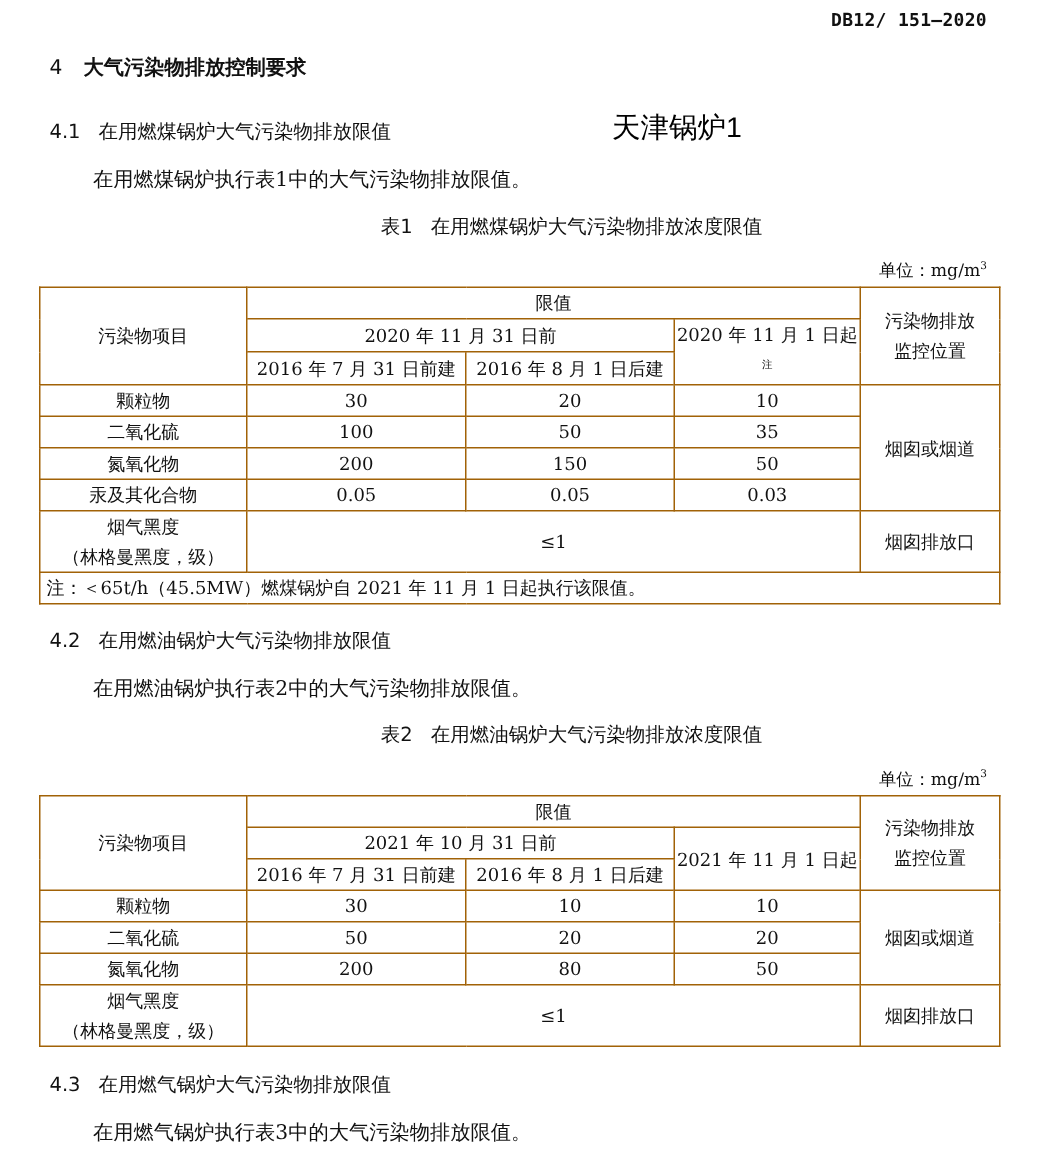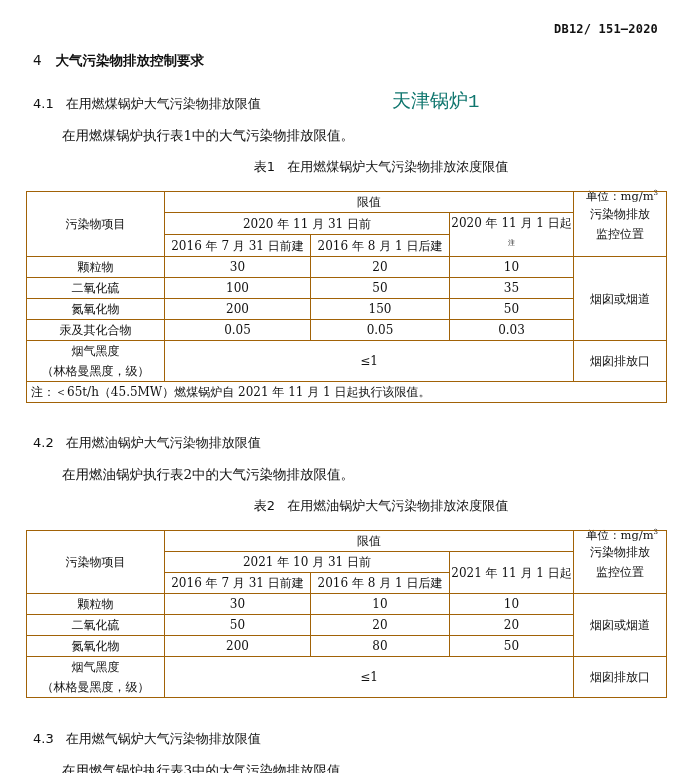--- a/index.html
+++ b/index.html
@@ -1,25 +1,25 @@
 <!DOCTYPE html>
 <html><head>
 <meta charset="utf-8">
 <style>
   html, body { margin:0; padding:0; background:#ffffff; }
   body { width:698px; height:773px; position:relative; overflow:hidden;
          font-family:"DejaVu Serif","Liberation Serif",serif; color:#111; }
-  .abs { position:absolute;margin-top:16px; }
+  .abs { position:absolute; }
   .docnum { top:6px; right:40px; font-family:"DejaVu Sans Mono","Liberation Mono",monospace; font-size:12px; font-weight:bold; letter-spacing:0.2px; }
   .h1 { left:33px; top:36px; font-family:"DejaVu Sans","Liberation Sans",sans-serif; font-size:13.5px; font-weight:bold; }
   .h1 .num { font-weight:normal; margin-right:14px; }
   .h2 { font-family:"DejaVu Sans","Liberation Sans",sans-serif; font-size:13px; }
   .h2 .num { margin-right:12px; }
   .para { font-size:13.5px; left:62px; }
-  .stamp { left:392px; top:72px; color:#0f766e; font-family:Liberation Mono, monospace; font-size:19px; }
+  .stamp { left:408px; top:72px; color:#000000; font-family:Liberation Sans, sans-serif; font-size:19px; }
   .caption { font-family:"DejaVu Sans","Liberation Sans",sans-serif; font-size:13px; width:698px; text-align:center; left:0;padding-left:32px; }
   .caption .num { margin-right:12px; }
   .unit { right:40px; font-size:11.5px; }
   .unit sup { font-size:7px; }
   table.lim { position:absolute; left:26px; width:640px; border-collapse:collapse; table-layout:fixed; font-size:12px; }
   table.lim td { border:1px solid #a16207; text-align:center; padding:0; height:20px; line-height:20px; }
   table.lim td.note { text-align:left; padding-left:4px;margin-top:24px; }
   table.lim sup { font-size:7px; }
   .twoline { line-height:21px; }
 </style>

